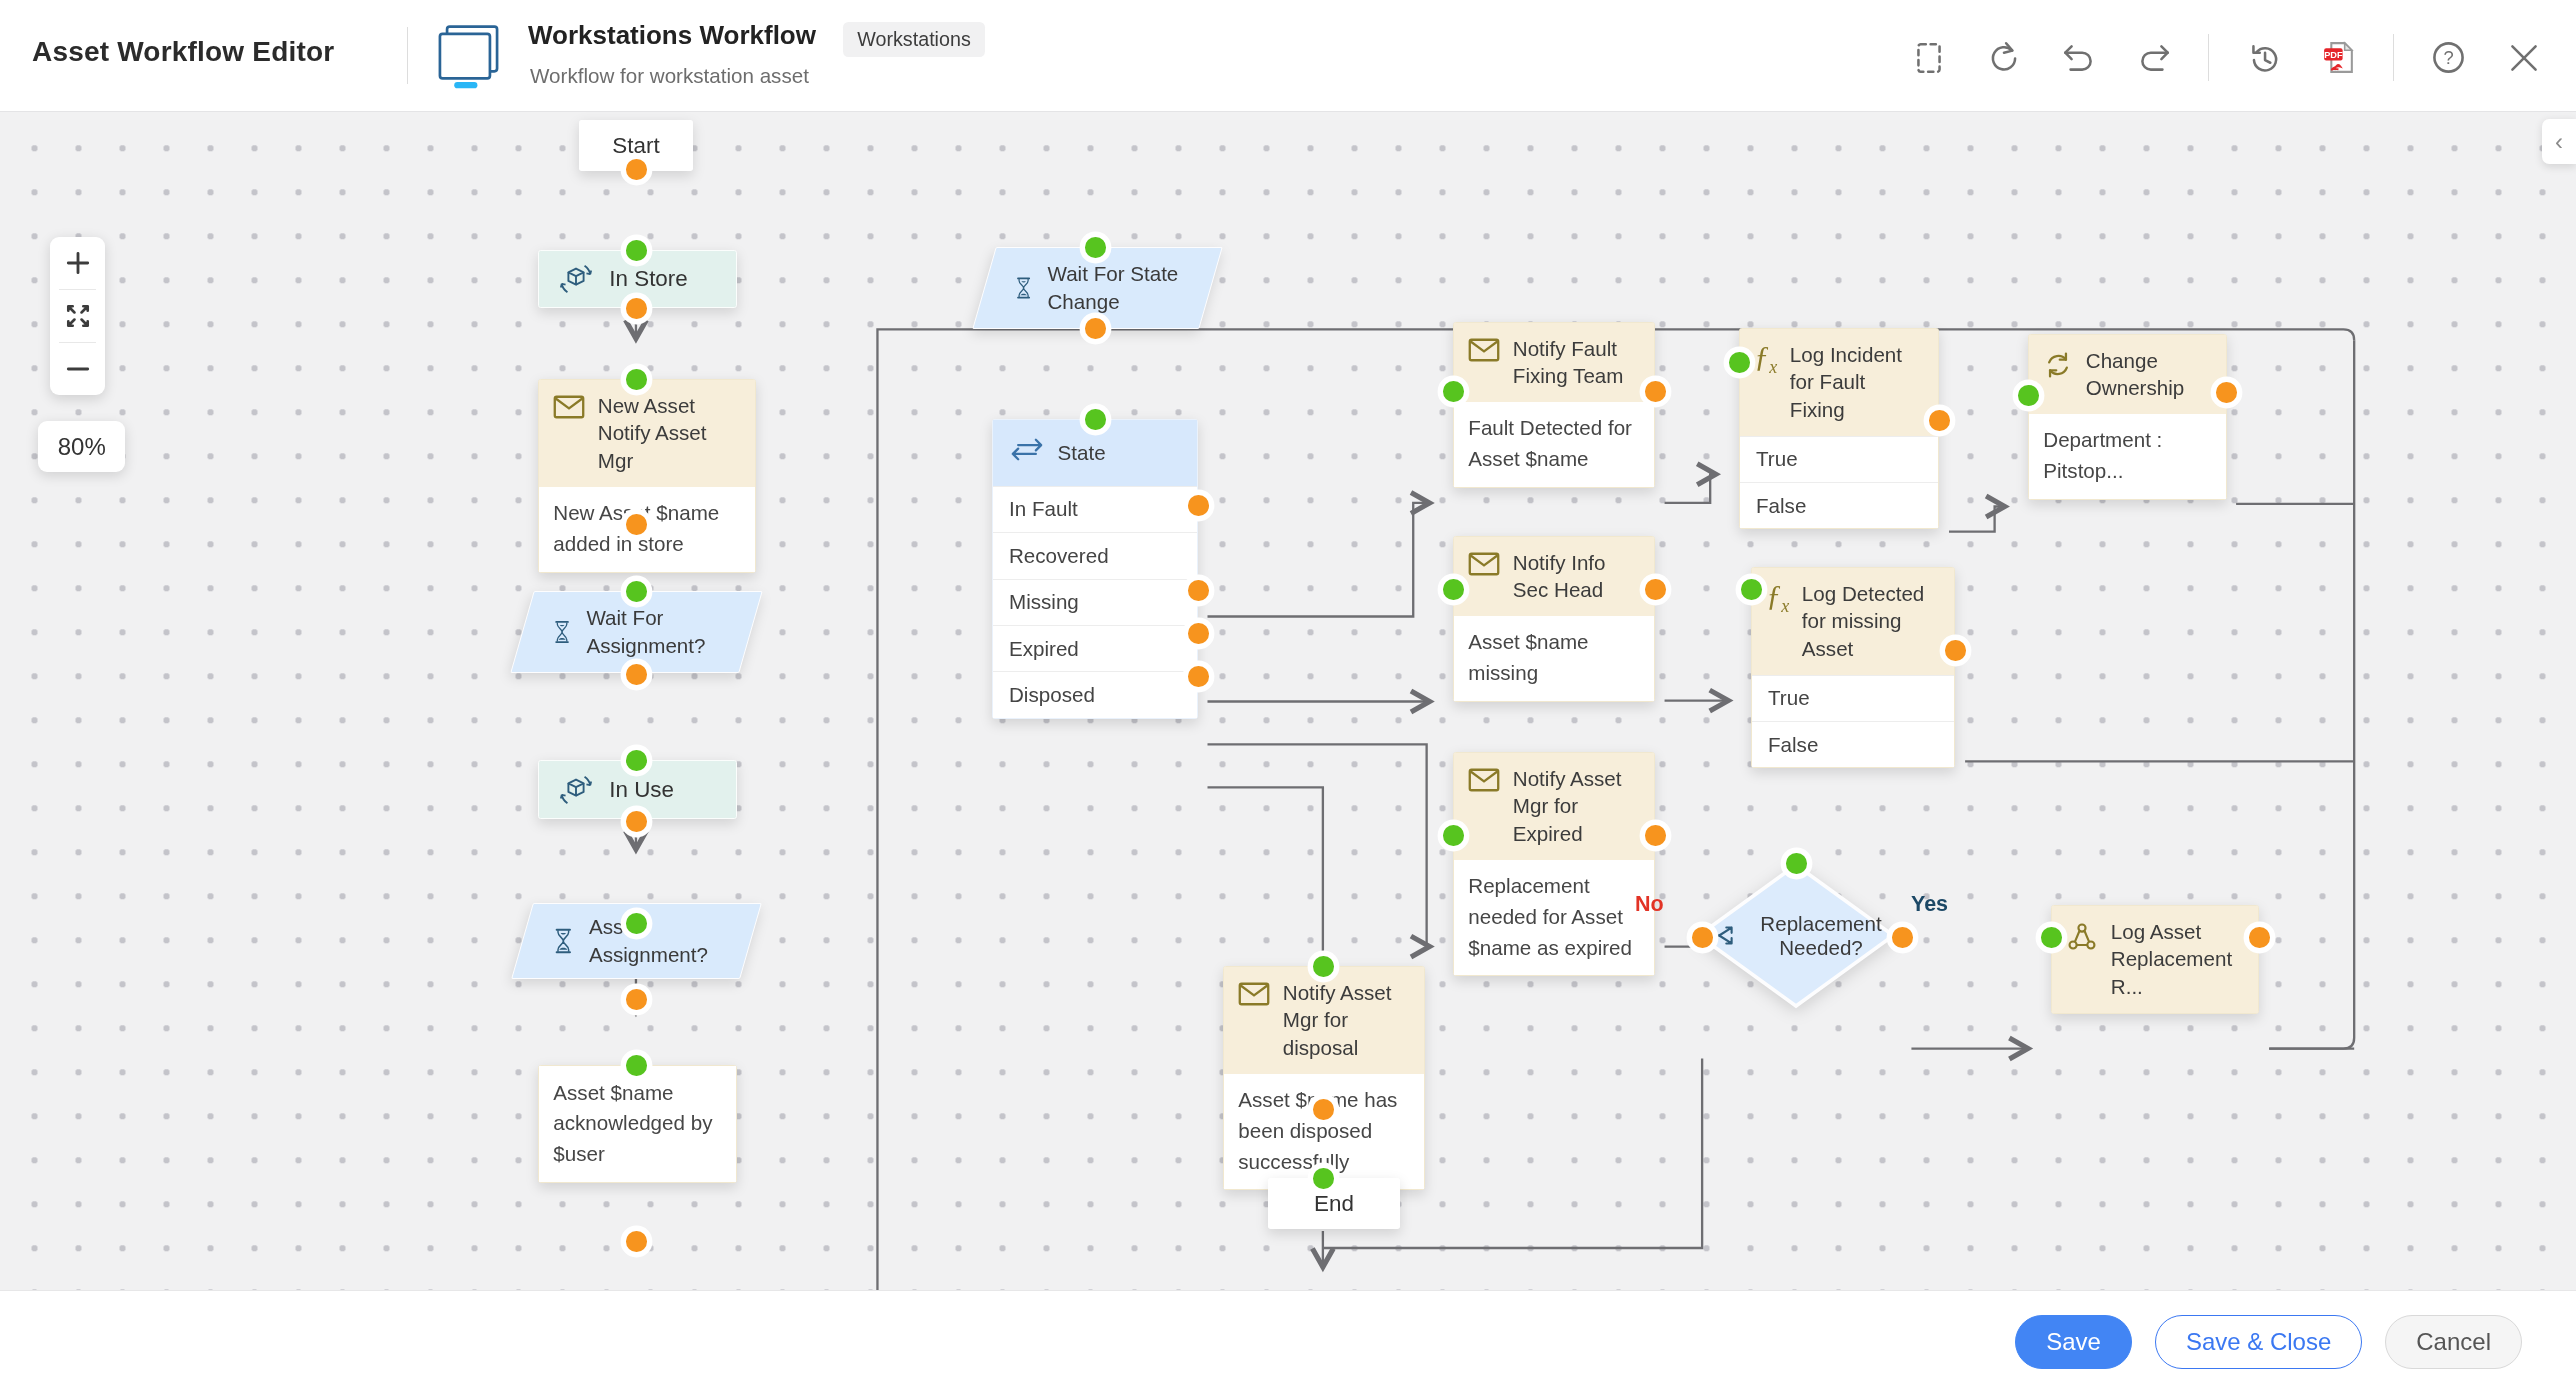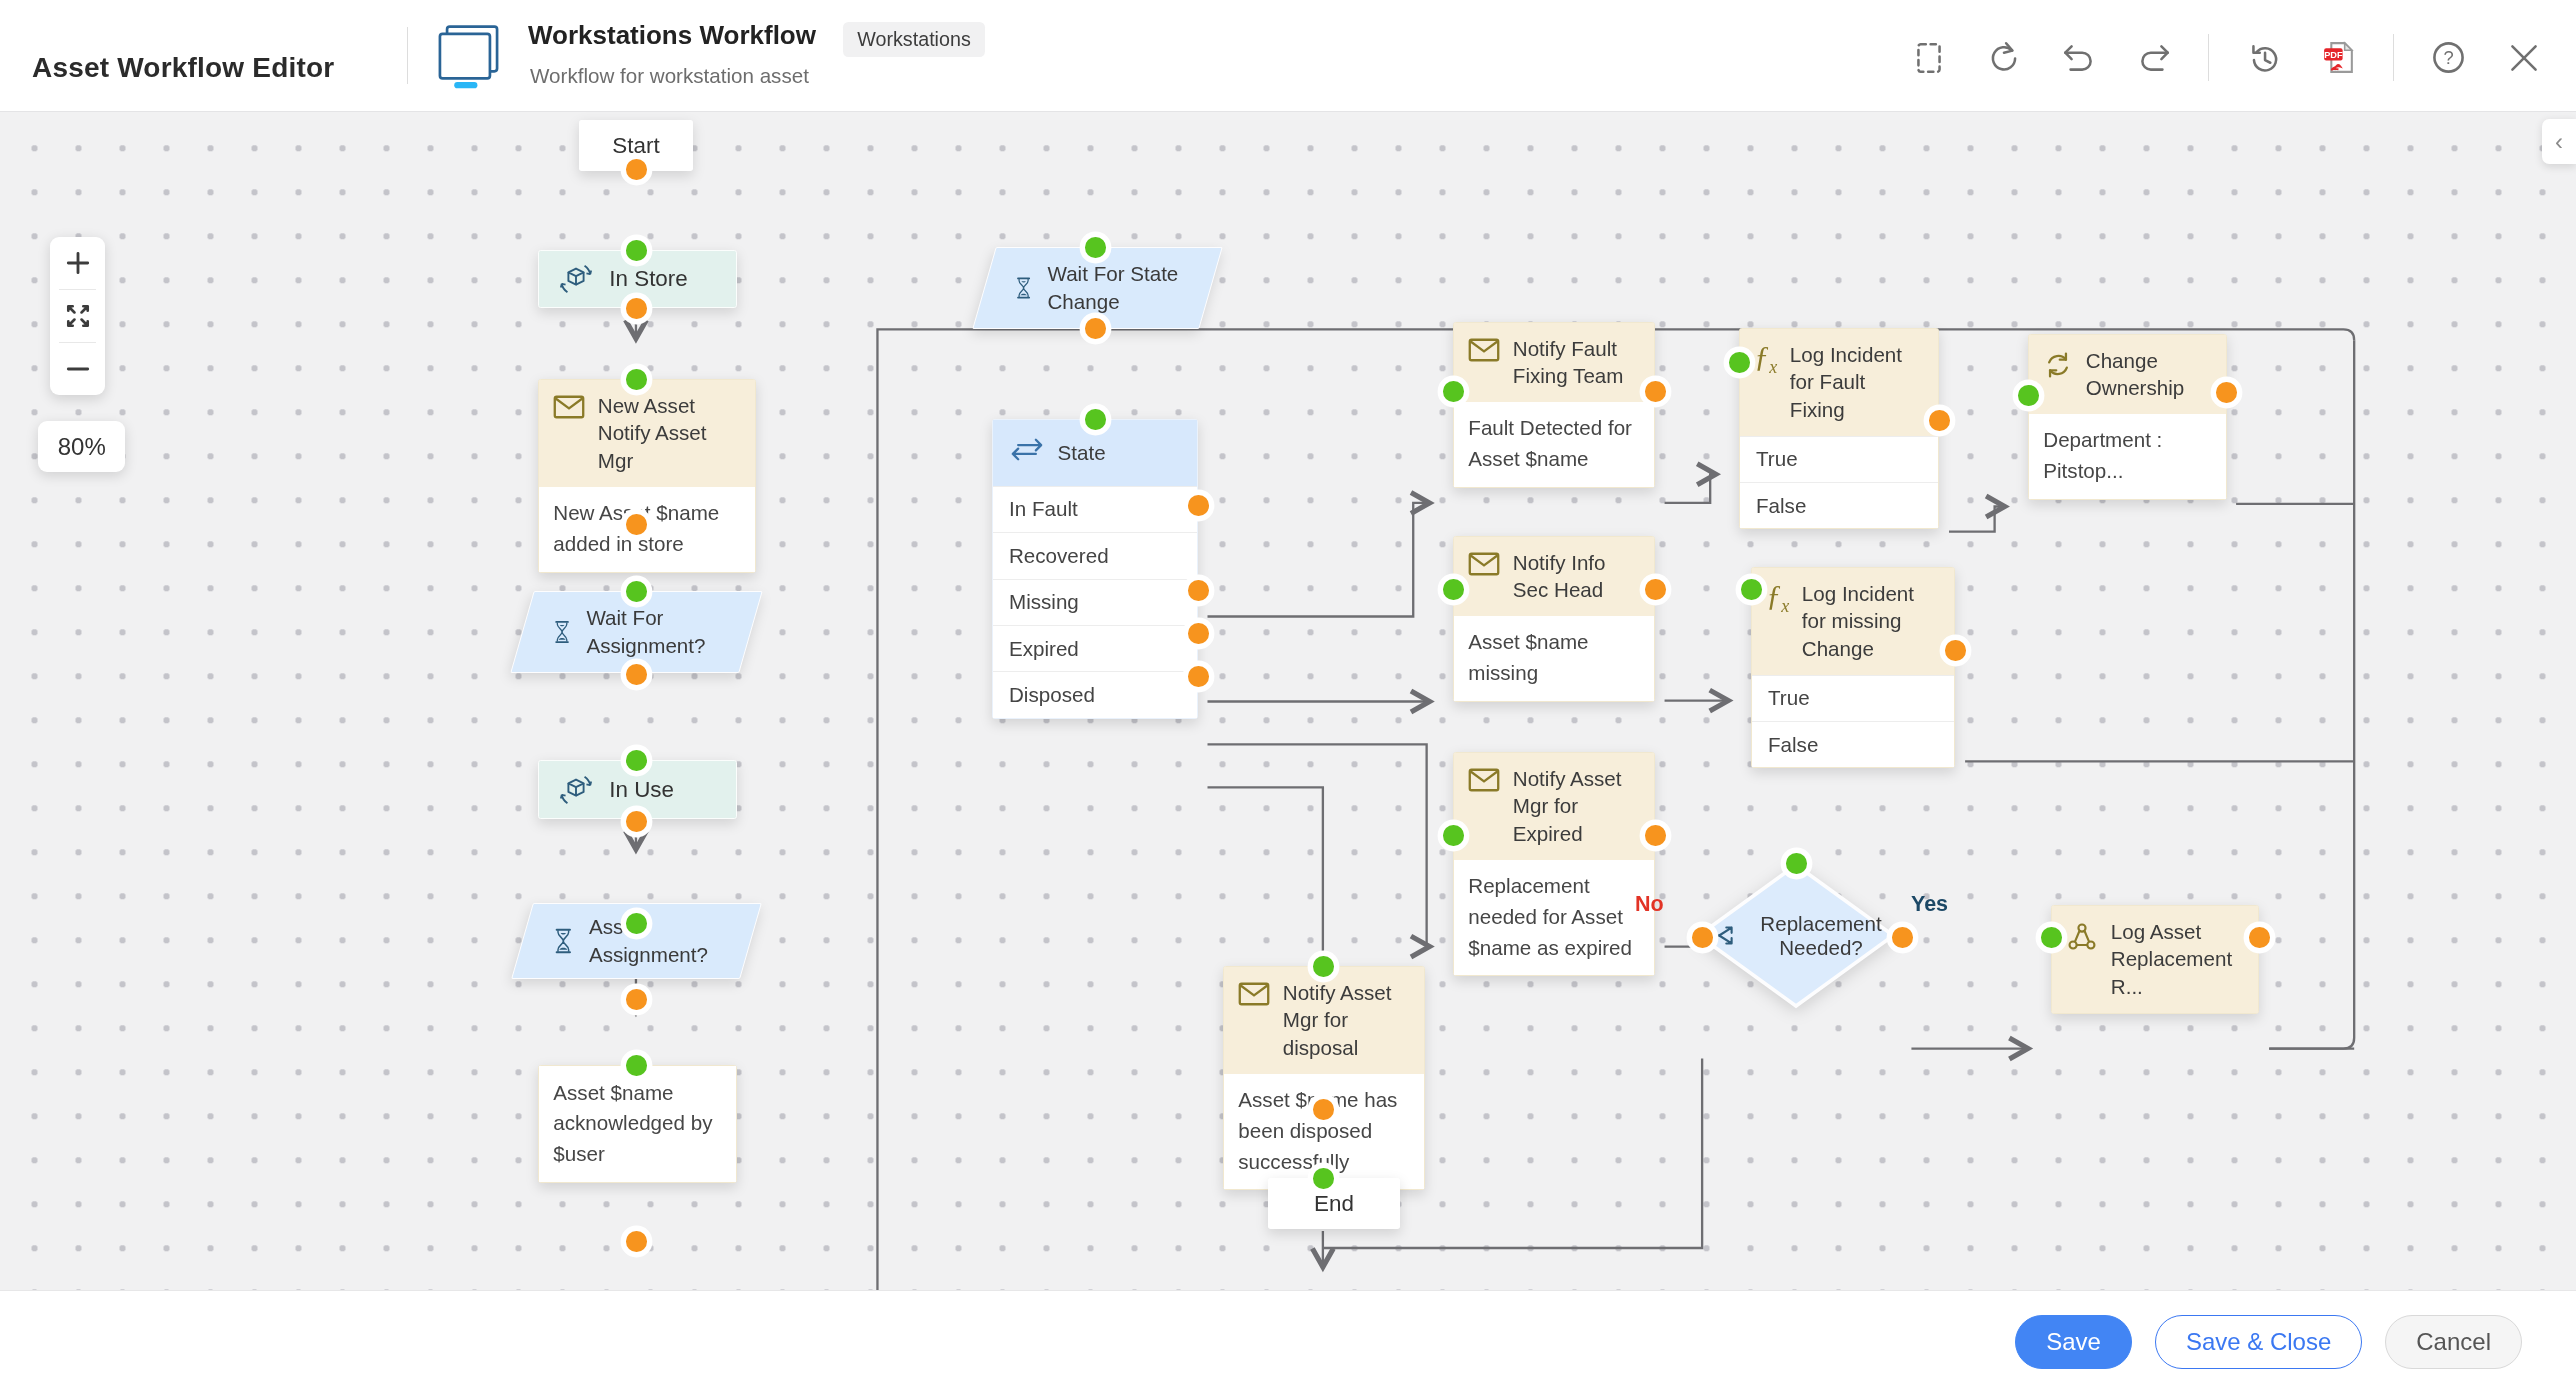--- a/index.html
+++ b/index.html
@@ -1,20 +1,20 @@
 <!DOCTYPE html>
 <html style="font-size:14.3px"><head>
 <meta charset="utf-8">
 <style>
   * { margin:0; padding:0; box-sizing:border-box; }
   html,body { width:2576px; height:1394px; font-family:"Liberation Sans", sans-serif; background:#f1f1f3; overflow:hidden; }
 
   
   .hdr { position:absolute; left:0; top:0; width:2576px; height:112px; background:#fff; border-bottom:0.9px solid #e4e4e6; z-index:50; }
-  .app-title { position:absolute; left:32px; top:52px; font-size:28px; font-weight:700; color:#2b2b2b; letter-spacing:0.2px; }
+  .app-title { position:absolute; left:32px; top:36px; font-size:28px; font-weight:700; color:#2b2b2b; letter-spacing:0.2px; }
   .hdr-div { position:absolute; left:407px; top:27px; width:0.9px; height:57px; background:#ddd; }
   .wf-icon { position:absolute; left:431px; top:23px; width:75px; height:68px; }
   .wf-title { position:absolute; left:528px; top:19.7px; font-size:26px; font-weight:700; color:#222; }
   .wf-badge { position:absolute; left:843px; top:21.5px; background:#f1f1f2; border-radius:5.4px; padding:6.3px 14.3px; font-size:19.7px; color:#3c3c3c; }
   .wf-sub { position:absolute; left:530px; top:64px; font-size:20.6px; color:#6d6d6d; }
   .tools { position:absolute; right:32px; top:34px; display:flex; align-items:center; gap:34px; }
   .tbtn { width:41px; height:41px; display:flex; align-items:center; justify-content:center; cursor:pointer; }
   .tdiv { width:0.9px; height:47px; background:#ddd; }
 
   
@@ -358,21 +358,21 @@
         </svg>
       </span>
       <span>Change Ownership</span>
     </div>
     <div class="nbody" style="min-height:45px;">Department : Pitstop...</div>
   </div>
 
   <div class="node mail-node rows" style="left:1751px;top:455px;width:204px;">
     <div class="nhead">
       <span class="nicon fx" style="margin-top:0;">ƒ<sub>x</sub></span>
-      <span>Log Incident for missing Change</span>
+      <span>Log Detected for missing Asset</span>
     </div>
     <div class="row">True</div>
     <div class="row">False</div>
   </div>
 
   <div class="node mail-node" style="left:1453px;top:640px;width:202px;">
     <div class="nhead">
       <span class="nicon">
         <svg width="32" height="24" viewBox="0 0 36 27">
             <rect x="2" y="2" width="32" height="23" rx="2" fill="none" stroke="#8a7a28" stroke-width="2.6"></rect>

